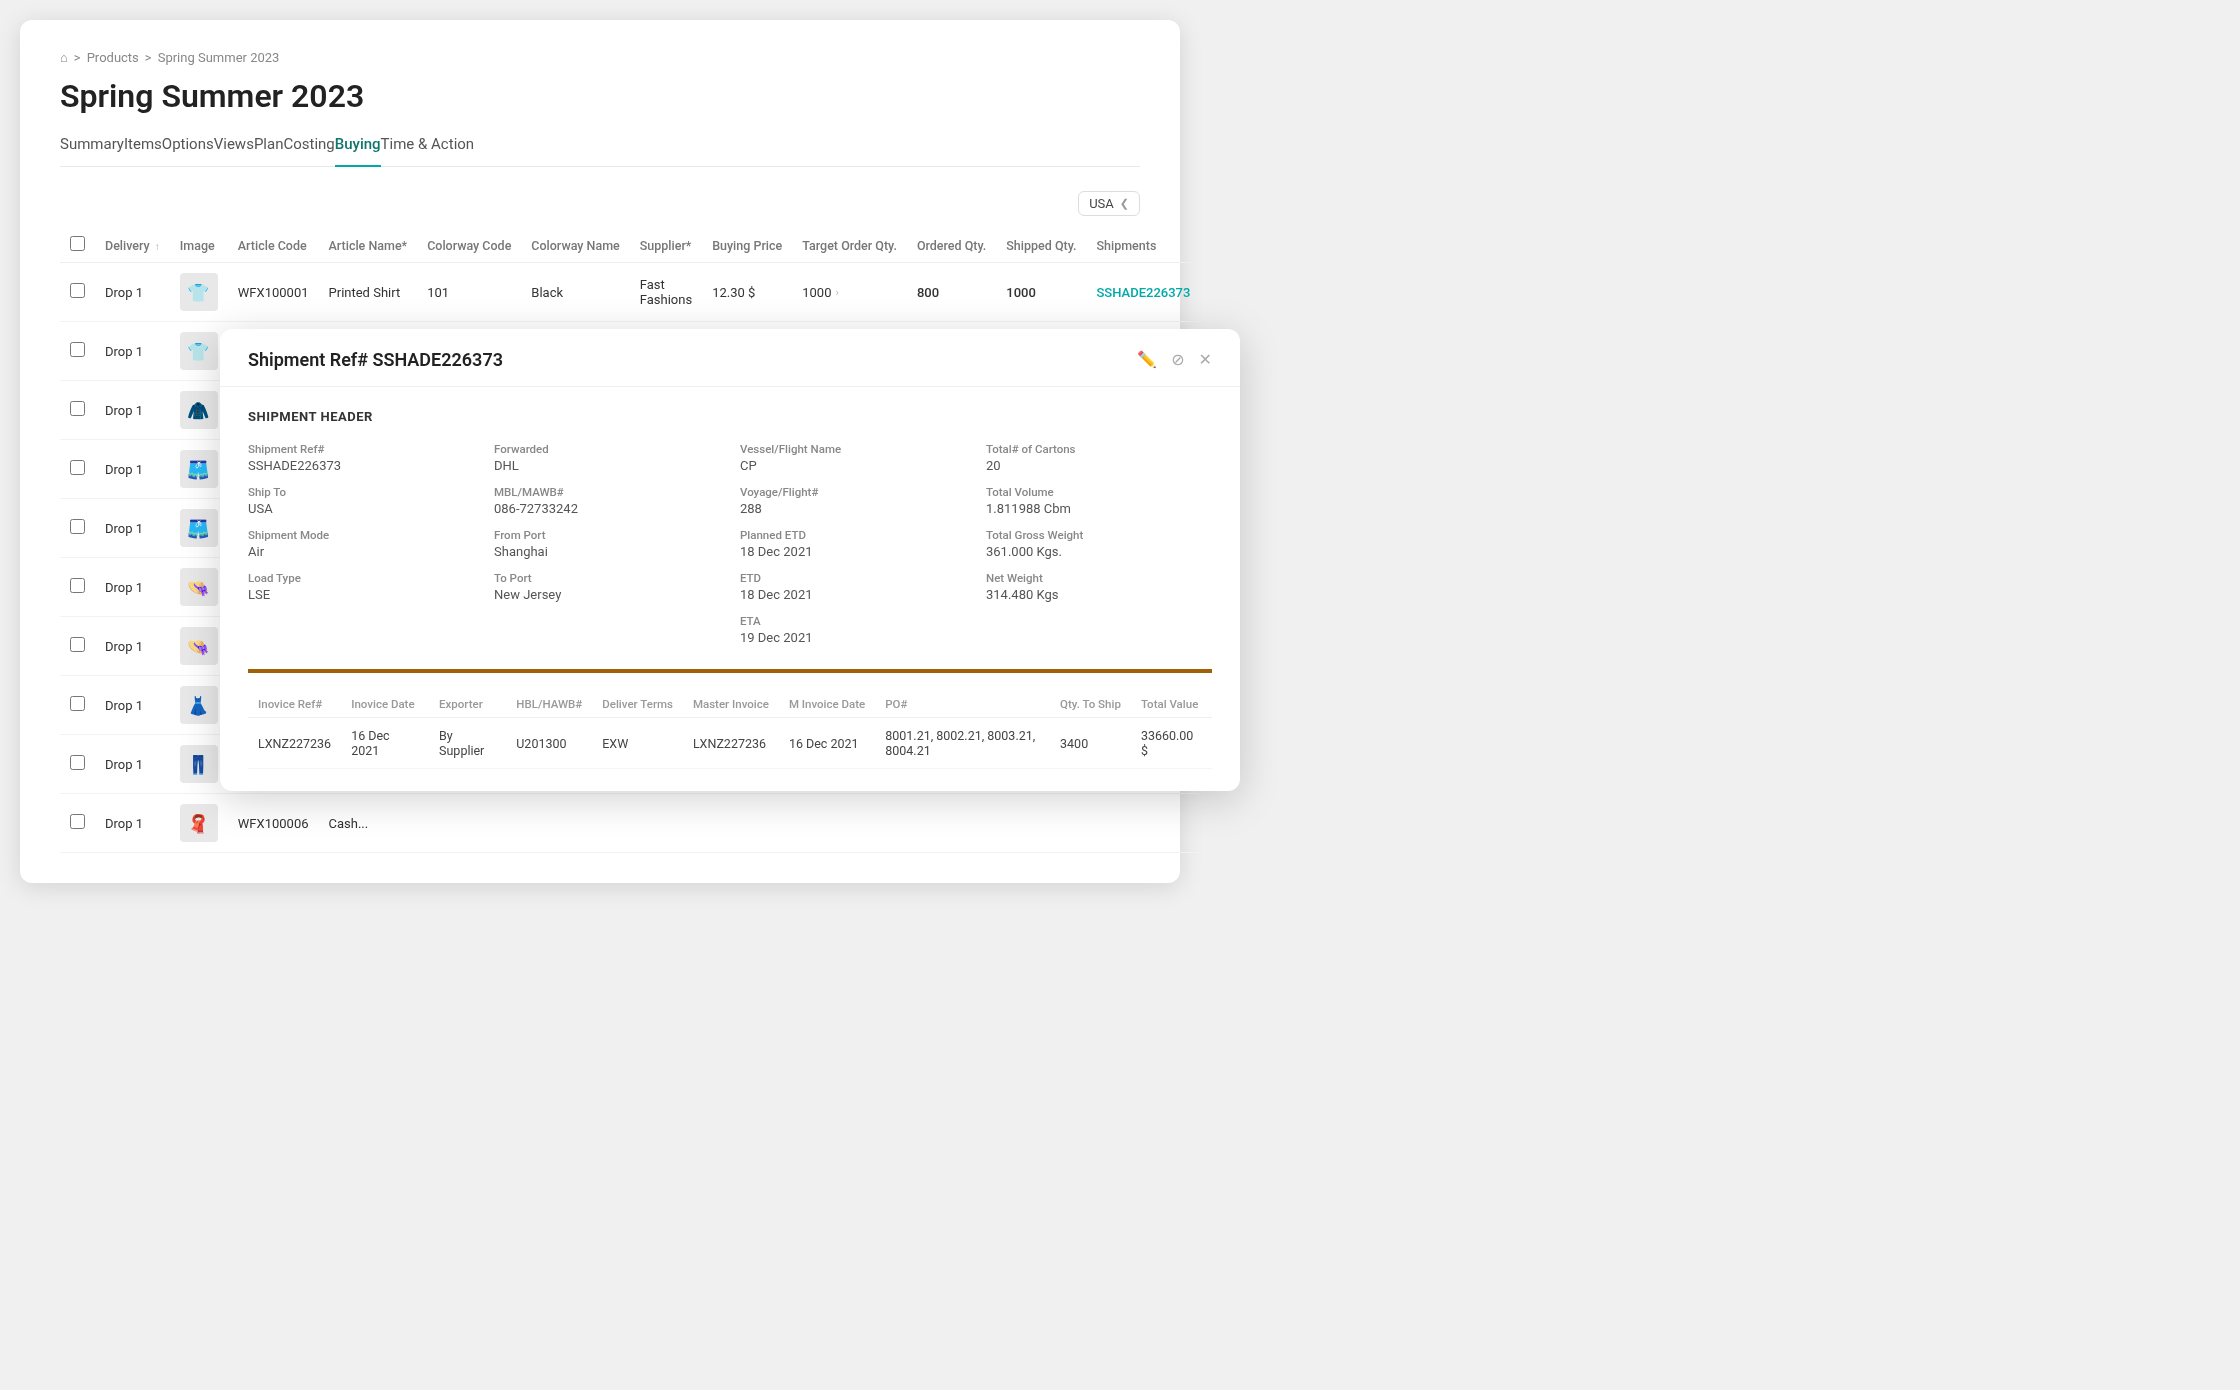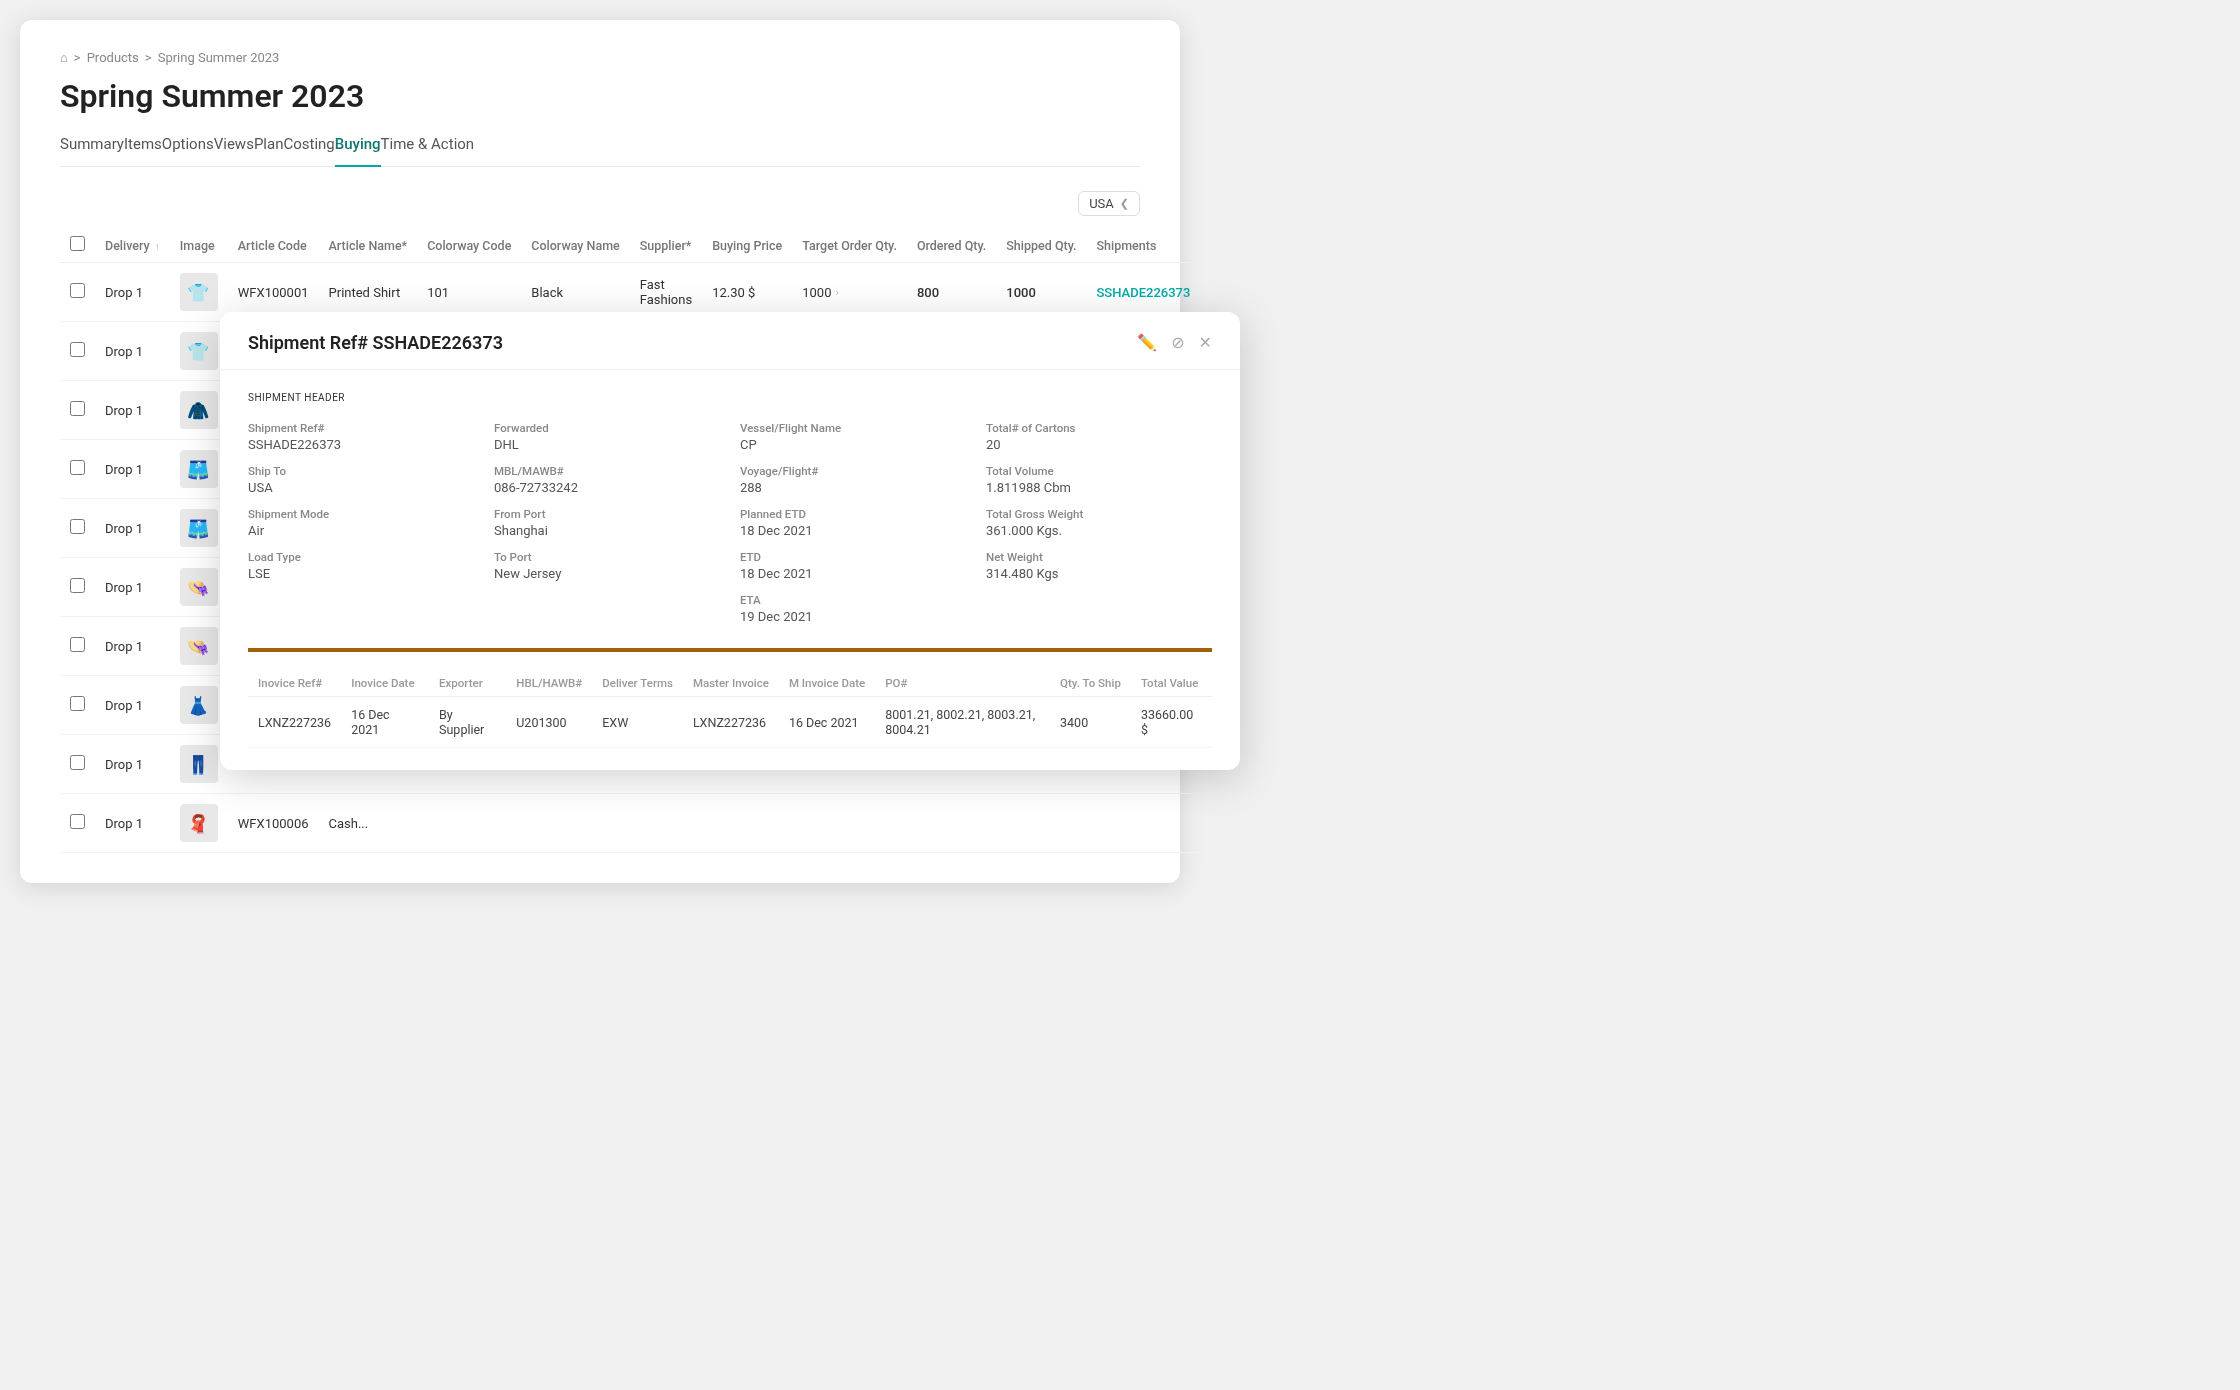--- a/index.html
+++ b/index.html
@@ -121,21 +121,21 @@
     .shipped-qty-red { color: #e74c3c; font-weight: 500; }
     .shipped-qty-green { color: #3498db; font-weight: 500; }
     .shipment-link { color: #00a8a8; cursor: pointer; text-decoration: none; font-weight: 500; }
 
     .qty-with-arrow { display: flex; align-items: center; gap: 4px; }
     .qty-arrow { color: #bbb; font-size: 11px; cursor: pointer; }
 
     
     .modal-overlay {
       position: absolute;
-      top: 312px;
+      top: 329px;
       left: 220px;
       z-index: 10;
     }
     .modal {
       background: #fff;
       border-radius: 12px;
       box-shadow: 0 8px 40px rgba(0,0,0,0.18);
       width: 1020px;
       padding: 0;
       overflow: hidden;
@@ -161,22 +161,22 @@
       cursor: pointer;
       color: #aaa;
       font-size: 16px;
     }
 
     .shipment-body {
       padding: 22px 28px;
     }
 
     .section-title {
-      font-size: 10px;
-      font-weight: 400;
+      font-size: 13px;
+      font-weight: 700;
       color: #333;
       letter-spacing: 0.5px;
       margin-bottom: 18px;
       text-transform: uppercase;
     }
 
     .shipment-fields {
       display: grid;
       grid-template-columns: 1fr 1fr 1fr 1fr;
       gap: 0 20px;

